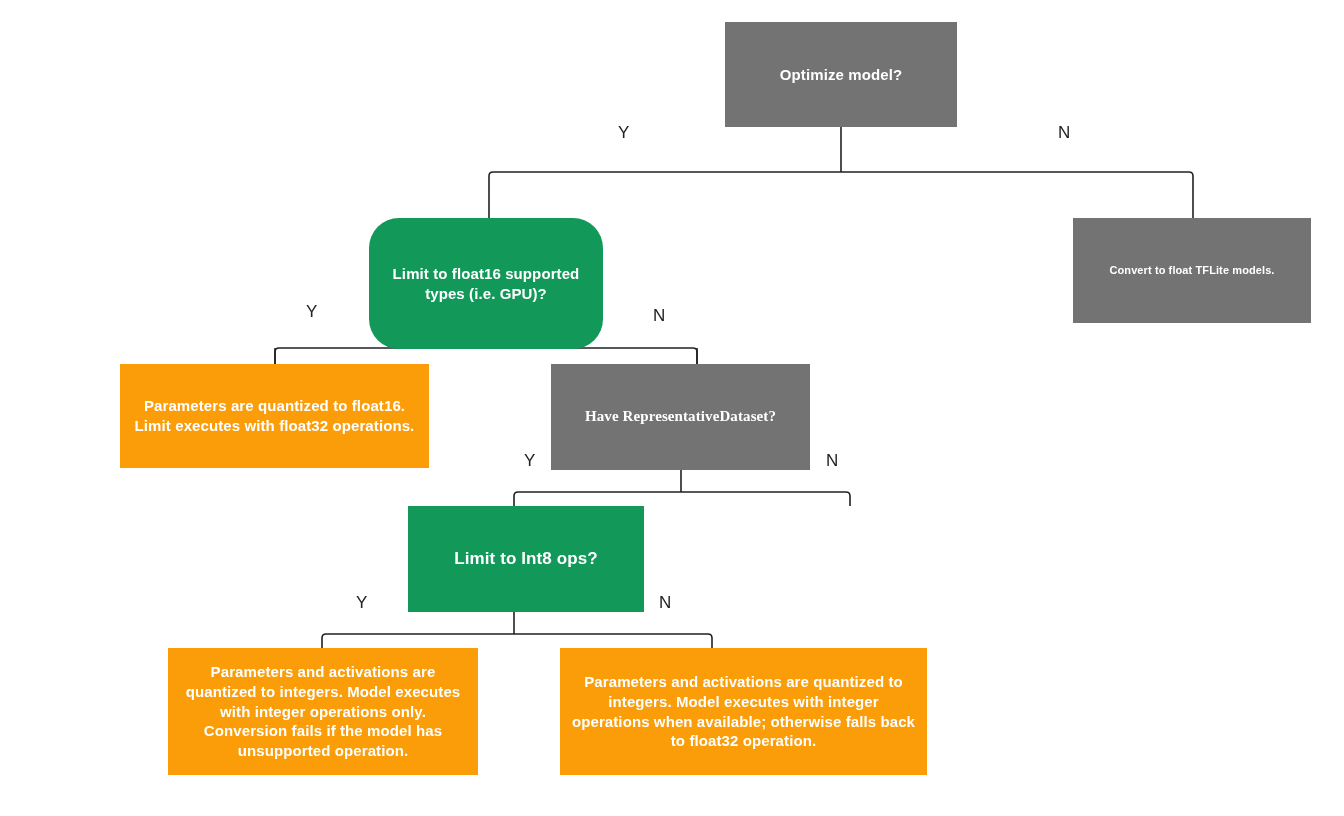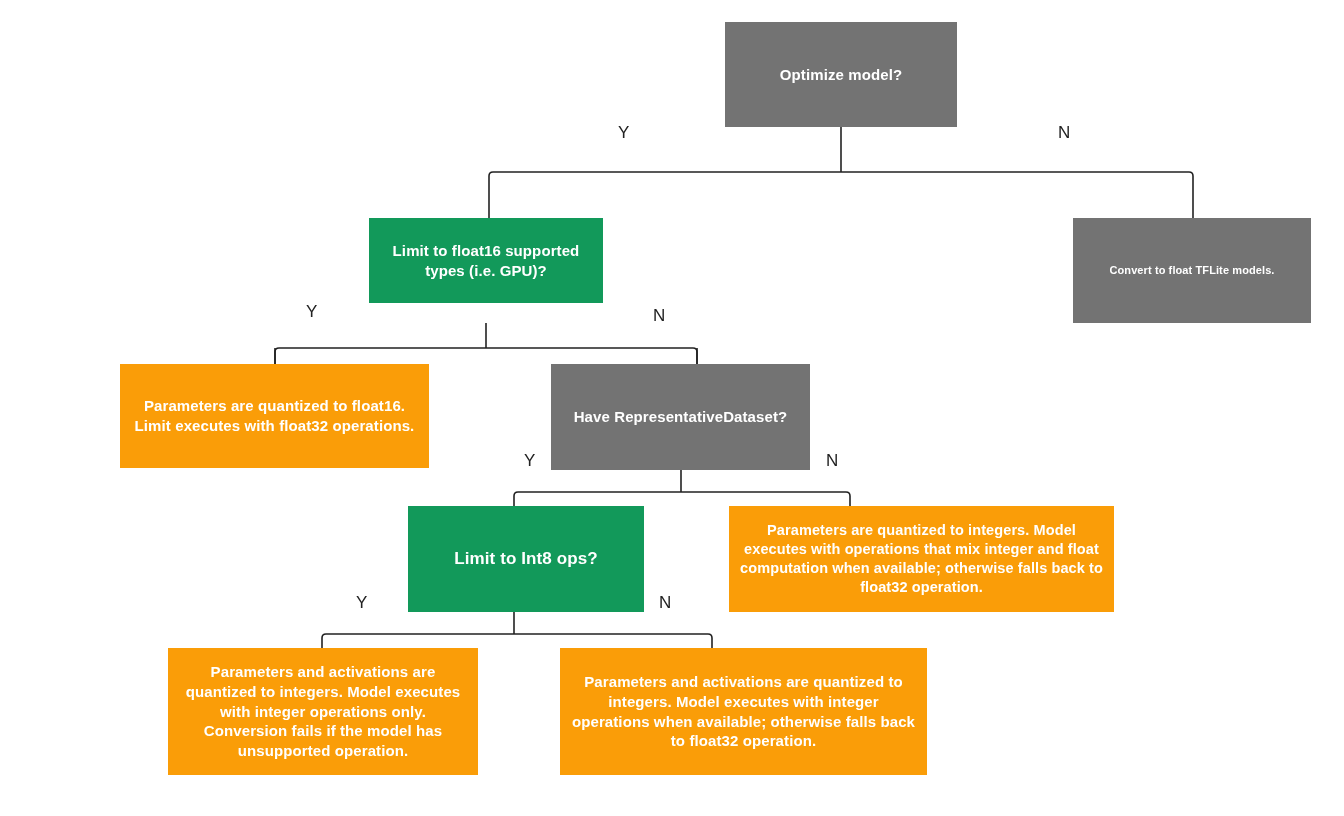--- a/index.html
+++ b/index.html
@@ -68,29 +68,28 @@
       <path d="M681,470 L681,492" stroke="#222222" stroke-width="1.6" fill="none"></path>
       <path d="M514,506 L514,496 Q514,492 518,492 L846,492 Q850,492 850,496 L850,506" stroke="#222222" stroke-width="1.6" fill="none"></path>
 
       <path d="M514,612 L514,634" stroke="#222222" stroke-width="1.6" fill="none"></path>
       <path d="M322,648 L322,638 Q322,634 326,634 L708,634 Q712,634 712,638 L712,648" stroke="#222222" stroke-width="1.6" fill="none"></path>
     </svg>
   </div>
 
   <div class="node node-dark" style="left:725px; top:22px; width:232px; height:105px; font-size:15px;">Optimize model?</div>
 
-  <div class="node node-green" style="left:369px; top:218px; width:234px; height:85px; font-size:15px;">Limit to float16 supported types (i.e. GPU)?</div>
+  <div class="node node-green" style="left:369px; top:218px; width:234px; height:131px; font-size:15px;border-radius:30px;">Limit to float16 supported types (i.e. GPU)?</div>
 
   <div class="node node-dark" style="left:1073px; top:218px; width:238px; height:105px; font-size:11px;">Convert to float TFLite models.</div>
 
   <div class="node node-orange" style="left:120px; top:364px; width:309px; height:104px; font-size:15px;">Parameters are quantized to float16. Limit executes with float32 operations.</div>
 
-  <div class="node node-dark" style="left:551px; top:364px; width:259px; height:106px; font-size:15px;">Have RepresentativeDataset?</div>
+  <div class="node node-dark" style="left:551px; top:364px; width:259px; height:106px; font-size:15px;font-family:Liberation Serif, serif;">Have RepresentativeDataset?</div>
 
-  <div class="node node-orange" style="left:729px; top:506px; width:385px; height:106px; font-size:14.5px;">Parameters are quantized to integers. Model executes with operations that mix integer and float computation when available; otherwise falls back to float32 operation.</div>
 
   <div class="node node-green" style="left:408px; top:506px; width:236px; height:106px; font-size:17px;">Limit to Int8 ops?</div>
 
   <div class="node node-orange" style="left:168px; top:648px; width:310px; height:127px; font-size:15px;">Parameters and activations are quantized to integers. Model executes with integer operations only. Conversion fails if the model has unsupported operation.</div>
 
   <div class="node node-orange" style="left:560px; top:648px; width:367px; height:127px; font-size:15px;">Parameters and activations are quantized to integers. Model executes with integer operations when available; otherwise falls back to float32 operation.</div>
 
   <span class="edge-label" style="left:618px; top:124px;">Y</span>
   <span class="edge-label" style="left:1058px; top:124px;">N</span>
 

